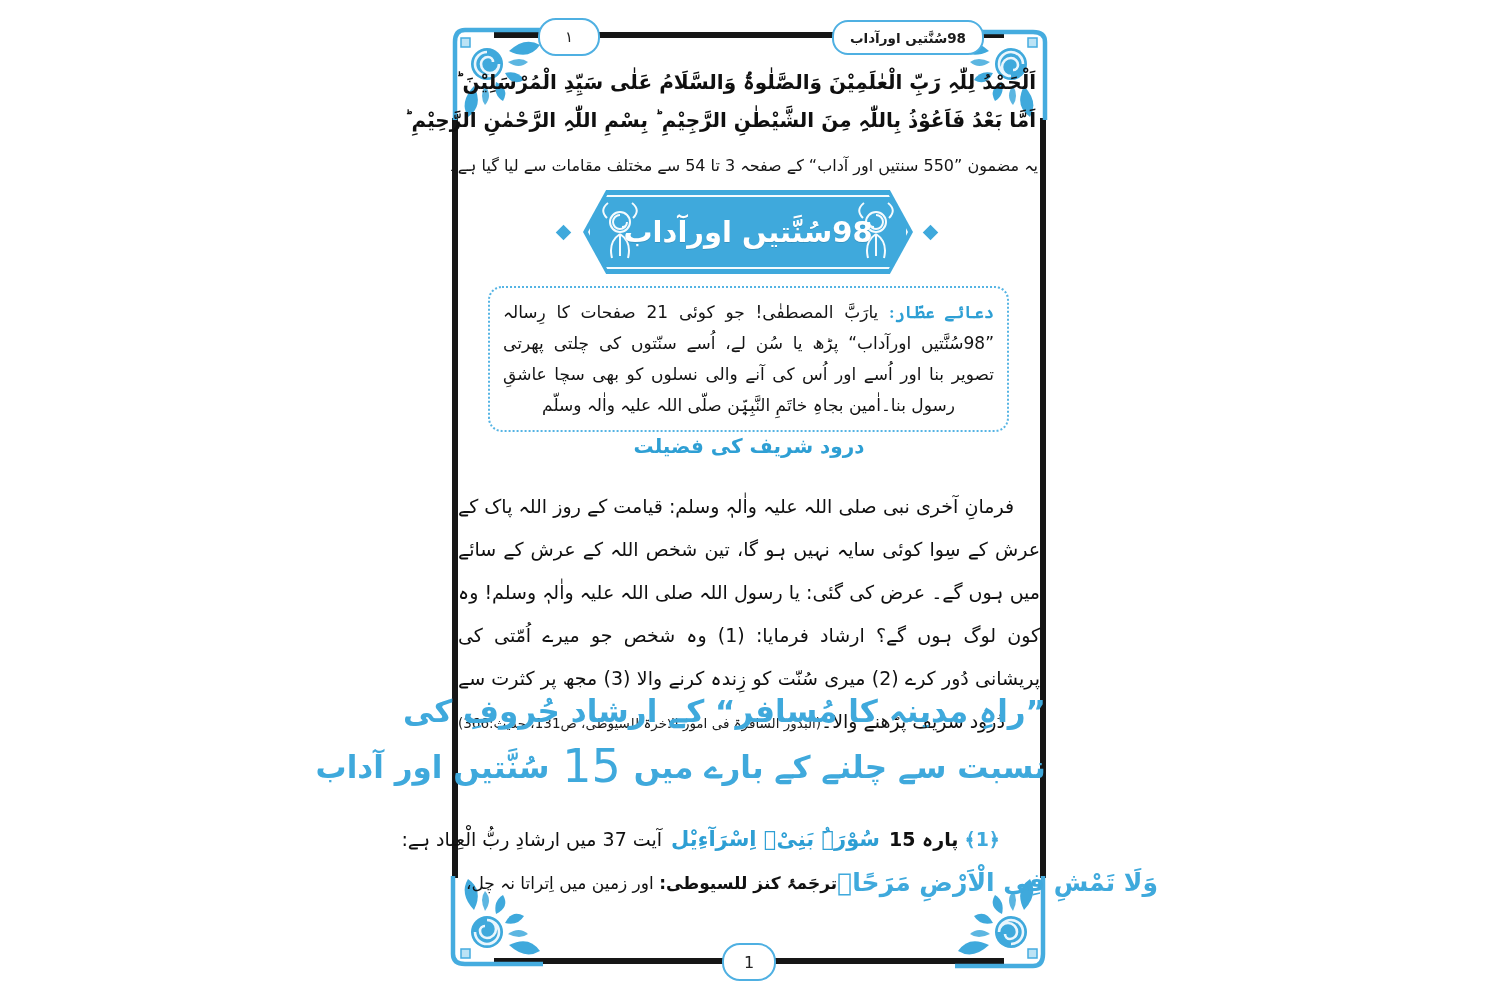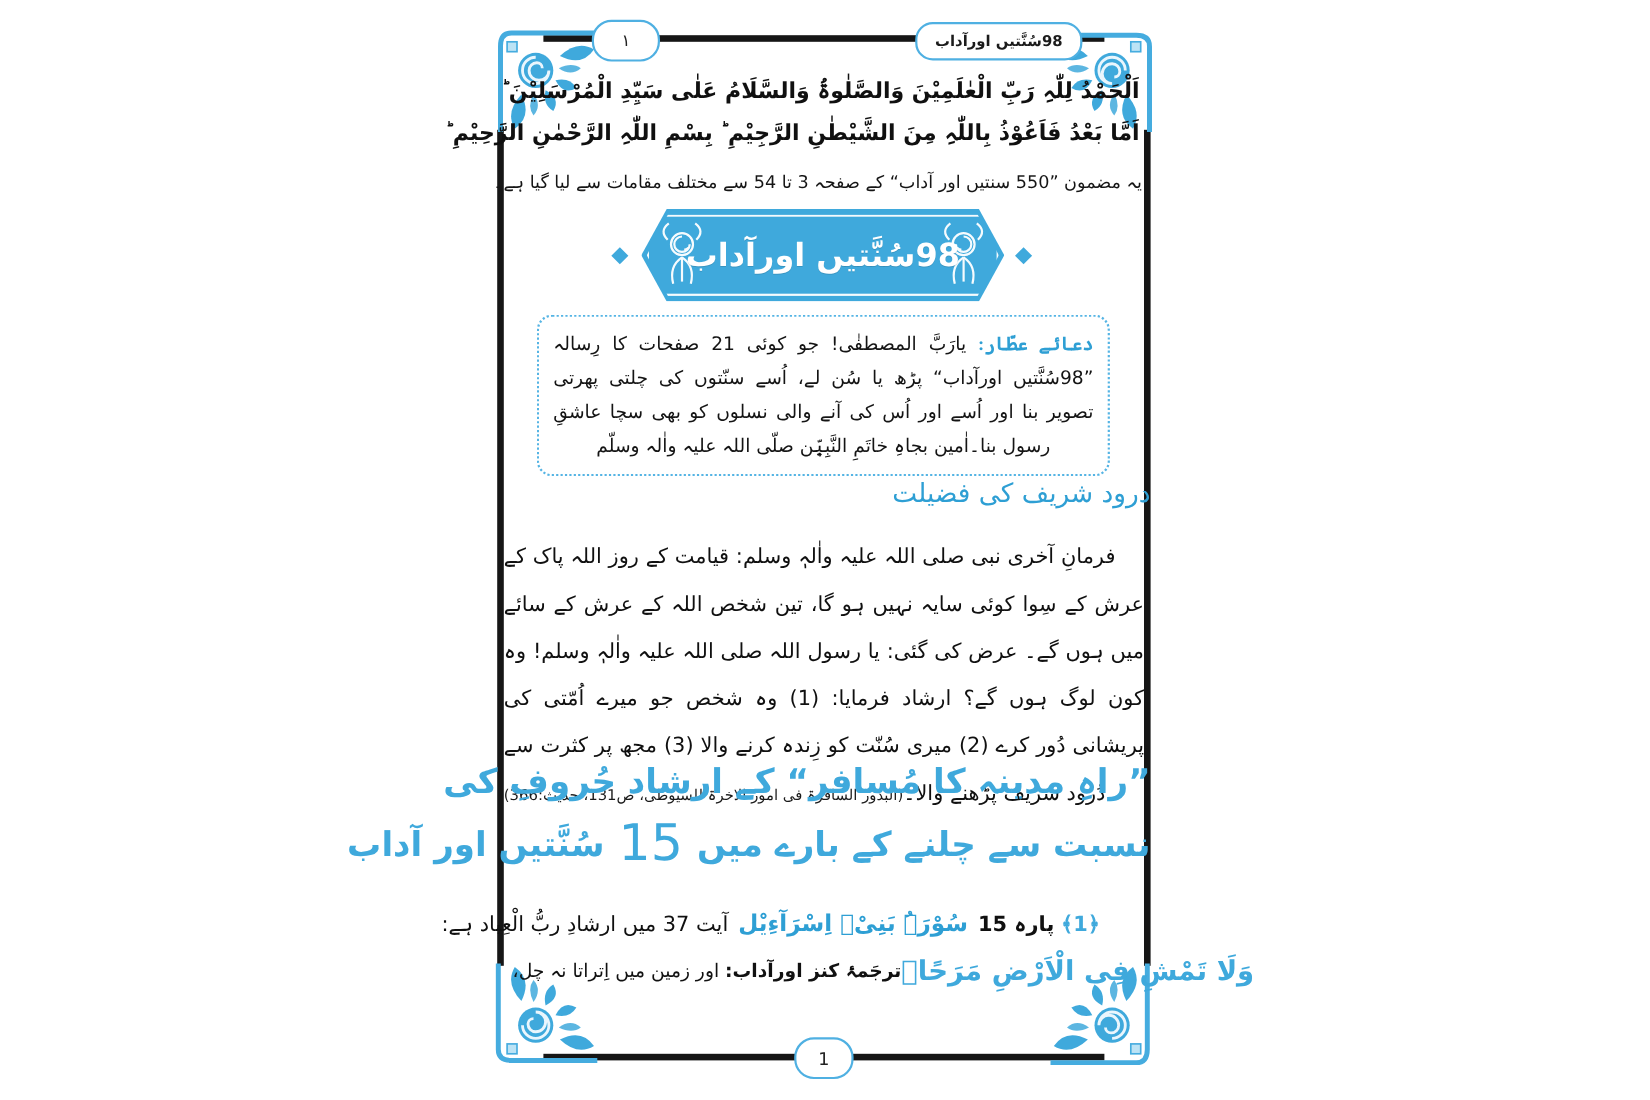--- a/index.html
+++ b/index.html
@@ -70,22 +70,22 @@
   
   .dua-box{
     position:absolute;left:36px;top:256px;width:521px;box-sizing:border-box;min-height:126px;
     border:2px dotted #55B4E4;border-radius:14px;padding:9px 13px;background:#fff;
     direction:rtl;text-align:justify;text-align-last:center;font-size:17px;line-height:31px;color:#141414;
   }
   .dua-heading{color:#2E9FD4;font-weight:bold;font-family:Liberation Serif, serif;}
 
   
   .section-heading{
-    position:absolute;left:0;right:0;top:404px;text-align:right;direction:rtl;
-    color:#2E9FD4;font-size:24px;font-weight:normal;
+    position:absolute;left:0;right:0;top:404px;text-align:center;direction:rtl;
+    color:#2E9FD4;font-size:20px;font-weight:bold;
   }
 
   
   .hadith{
     position:absolute;left:6px;right:6px;top:436px;direction:rtl;text-align:justify;text-align-last:left;
     font-size:19px;line-height:43px;color:#101010;text-indent:26px;
   }
   .hadith .ref{font-size:13.5px;color:#1a1a1a;}
 
   
@@ -208,21 +208,21 @@
 
     <div class="point-line">
       <span class="point-marker">﴿1﴾</span>
       <span class="point-para">پارہ 15</span>
       <span class="point-surah">سُوْرَۃُ بَنِیْۤ اِسْرَآءِیْل</span>
       <span>آیت 37 میں ارشادِ ربُّ الْعِباد ہے:</span>
     </div>
 
     <div class="verse-row">
       <div class="verse-translation">
-        <span class="t-label">ترجَمۂ کنز اورآداب:</span>
+        <span class="t-label">ترجَمۂ کنز للسیوطی:</span>
         <span>اور زمین میں اِتراتا نہ چل،</span>
       </div>
       <div class="verse-arabic">وَلَا تَمْشِ فِی الْاَرْضِ مَرَحًاۚ</div>
     </div>
 
     <div class="oval bottom-num">
       <span>1</span>
     </div>
 
   </div>

